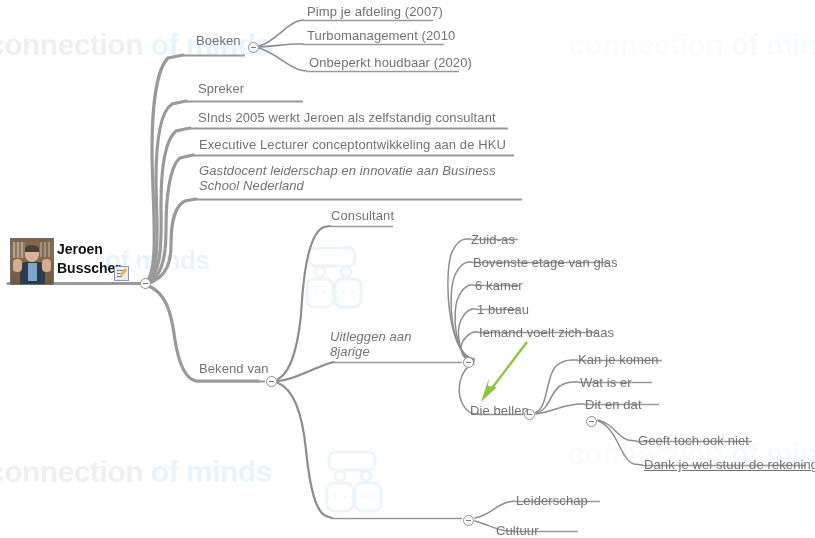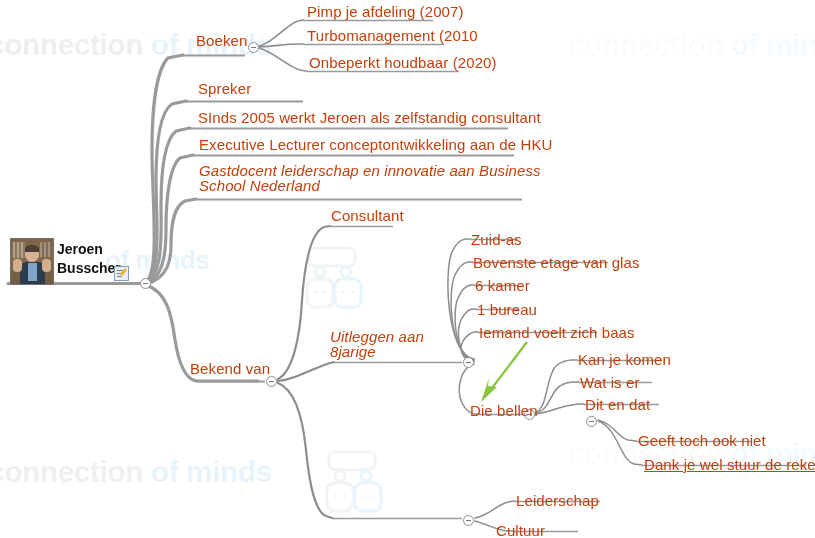--- a/index.html
+++ b/index.html
@@ -6,23 +6,23 @@
   body{
     width:815px;height:538px;position:relative;overflow:hidden;
     background:#ffffff;
     font-family:"Liberation Sans", sans-serif;
     color:#1a1a1a;
   }
   #canvas{position:absolute;left:0;top:0;width:815px;height:538px;}
   svg.layer{position:absolute;left:0;top:0;width:815px;height:538px;pointer-events:none;}
   .label{
     position:absolute;
-    font-size:15px;
+    font-size:13px;
     line-height:15px;
-    color:#c2410c;
+    color:#737373;
     white-space:pre;
     letter-spacing:0.1px;
   }
   .label.two-line{white-space:pre-line;font-style:italic;}
   .root-label{
     position:absolute;
     font-size:14px;
     font-weight:bold;
     line-height:19px;
     color:#111;
@@ -235,21 +235,21 @@
   <div class="collapse" style="left:524px;top:409px;"></div>
   <div class="collapse" style="left:586px;top:416px;"></div>
   <div class="collapse" style="left:463px;top:515px;"></div>
 
   <div class="label" style="left:196px;top:33px;">Boeken</div>
   <div class="label" style="left:198px;top:81px;">Spreker</div>
   <div class="label" style="left:198px;top:110px;">SInds 2005 werkt Jeroen als zelfstandig consultant</div>
   <div class="label" style="left:199px;top:137px;">Executive Lecturer conceptontwikkeling aan de HKU</div>
   <div class="label two-line" style="left:199px;top:163px;">Gastdocent leiderschap en innovatie aan Business
 School Nederland</div>
-  <div class="label" style="left:190px;top:361px;">Bekend van</div>
+  <div class="label" style="left:199px;top:361px;">Bekend van</div>
 
   <div class="label" style="left:307px;top:4px;">Pimp je afdeling (2007)</div>
   <div class="label" style="left:307px;top:28px;">Turbomanagement (2010</div>
   <div class="label" style="left:309px;top:55px;">Onbeperkt houdbaar (2020)</div>
 
   <div class="label" style="left:331px;top:208px;">Consultant</div>
   <div class="label two-line" style="left:330px;top:329px;">Uitleggen aan
 8jarige</div>
 
   <div class="label" style="left:471px;top:232px;">Zuid-as</div>

